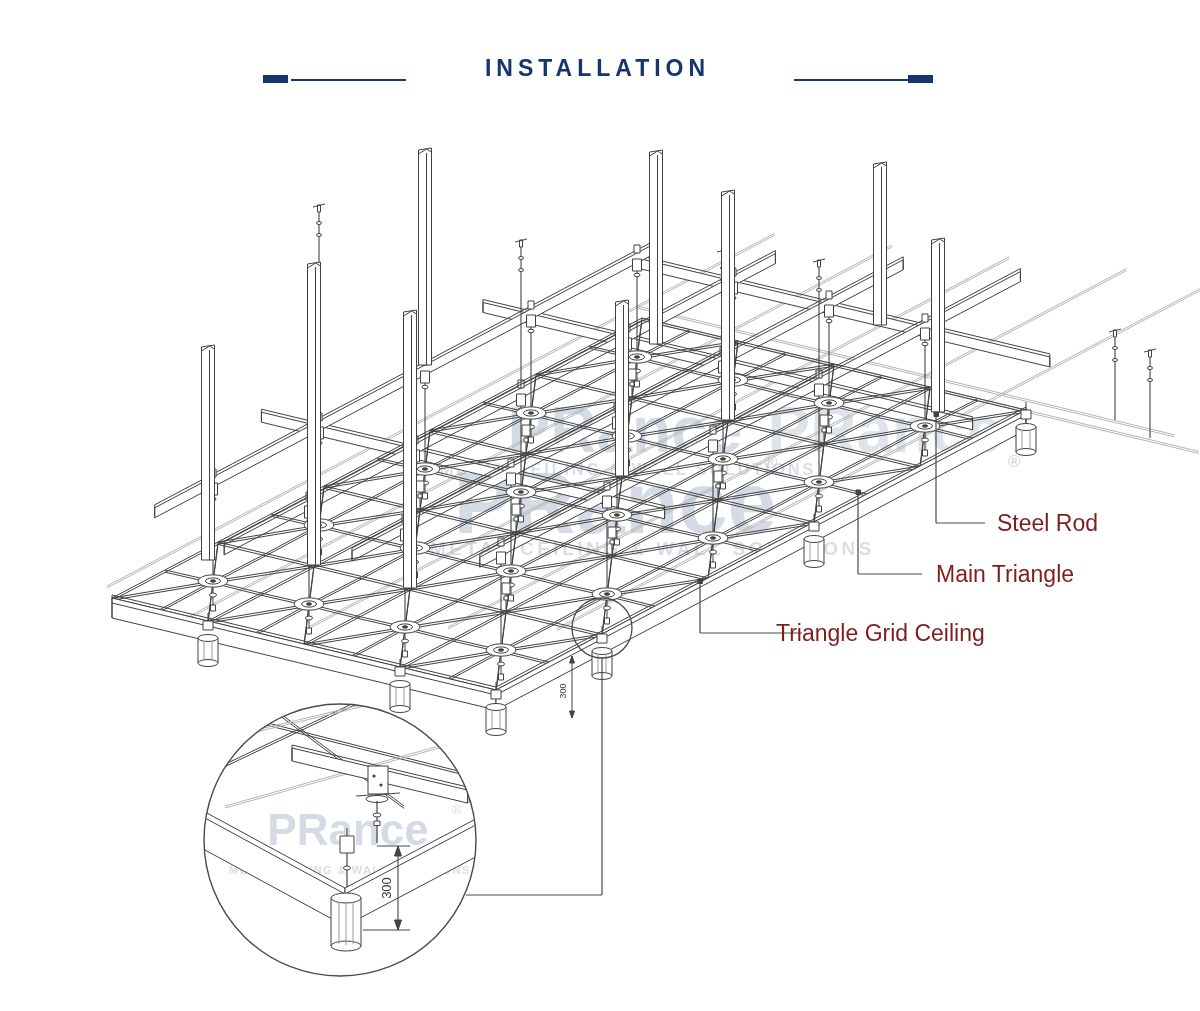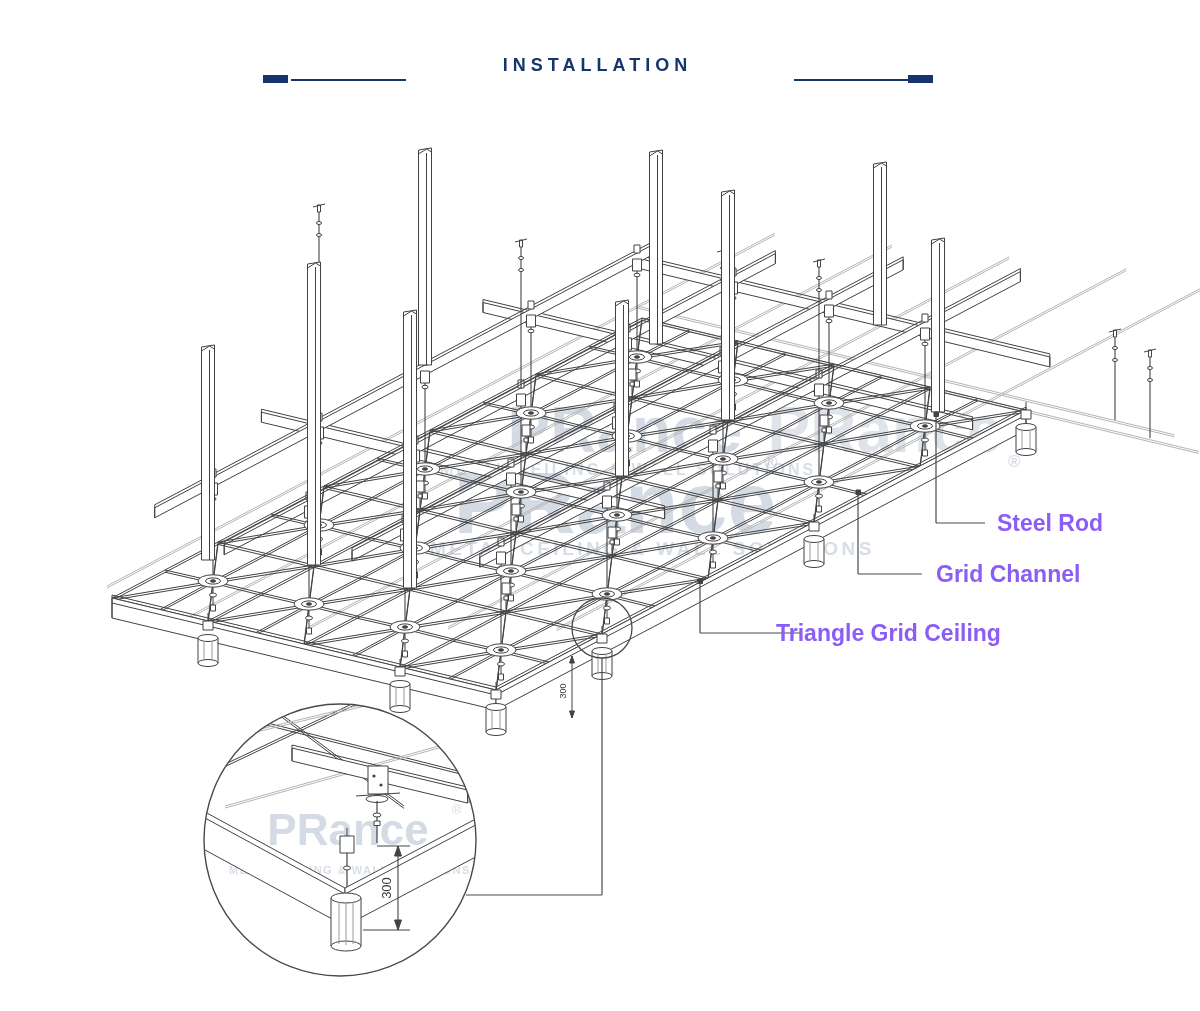--- a/index.html
+++ b/index.html
@@ -1,30 +1,30 @@
 <!DOCTYPE html>
 <html><head>
 <meta charset="utf-8">
 <style>
   html,body{margin:0;padding:0;background:#fff;}
   #page{position:relative;width:1200px;height:1011px;background:#fff;overflow:hidden;
         font-family:"Liberation Sans",sans-serif;}
   .abs{position:absolute;}
   
-  #title-text{left:440px;top:55px;width:315px;text-align:center;font-size:18px;font-weight:bold;
+  #title-text{left:440px;top:55px;width:315px;text-align:center;font-size:23px;font-weight:bold;
               letter-spacing:5px;color:#16356d;z-index:30;}
   .title-dash{height:8px;background:#16356d;z-index:30;}
   .title-line{height:2px;background:#16356d;z-index:30;}
   
   .wm{color:rgba(176,189,208,0.55);font-weight:bold;text-align:center;z-index:1;white-space:nowrap;}
   .wm-sub{color:rgba(176,189,208,0.5);font-weight:bold;text-align:center;z-index:1;white-space:nowrap;}
   
   #scene{left:0;top:0;z-index:10;}
   
-  .lead-label{font-size:23px;color:#8b5cf6;z-index:30;white-space:nowrap;font-weight:bold;}
+  .lead-label{font-size:23px;color:#7f1d1d;z-index:30;white-space:nowrap;}
 </style>
 </head>
 <body>
 
 <div id="page">
 
   <div class="abs title-dash" style="left:263px;top:75px;width:25px;"></div>
   <div class="abs title-line" style="left:291px;top:79px;width:115px;"></div>
   <div id="title-text" class="abs">INSTALLATION</div>
   <div class="abs title-line" style="left:794px;top:79px;width:115px;"></div>
@@ -876,15 +876,15 @@
         <line x1="363" y1="930" x2="410" y2="930" stroke="#424242" stroke-width="1"></line>
         <line x1="398" y1="846" x2="398" y2="930" stroke="#424242" stroke-width="1.1"></line>
         <polygon points="398,846 394.5,856 401.5,856" fill="#424242" stroke="#424242" stroke-width="1"></polygon>
         <polygon points="398,930 394.5,920 401.5,920" fill="#424242" stroke="#424242" stroke-width="1"></polygon>
         <text x="391" y="888" font-size="13" fill="#3c3c3c" text-anchor="middle" transform="rotate(-90 391 888)" font-family="Liberation Sans, sans-serif">300</text>
       </g>
       <circle cx="340" cy="840" r="136" fill="none" stroke="#4a4a4a" stroke-width="1.4"></circle>
     </svg>
 
   <div class="abs lead-label" style="left:997px;top:510px;">Steel Rod</div>
-  <div class="abs lead-label" style="left:936px;top:561px;">Grid Channel</div>
+  <div class="abs lead-label" style="left:936px;top:561px;">Main Triangle</div>
   <div class="abs lead-label" style="left:776px;top:620px;">Triangle Grid Ceiling</div>
 </div>
 
 </body></html>

